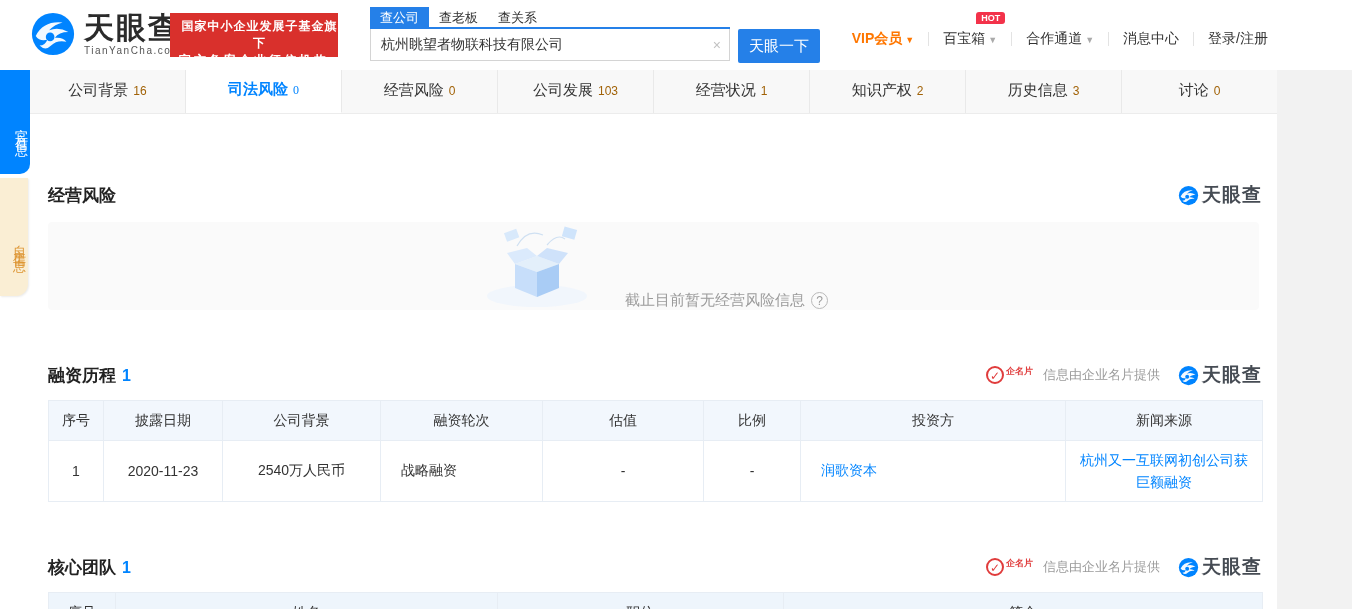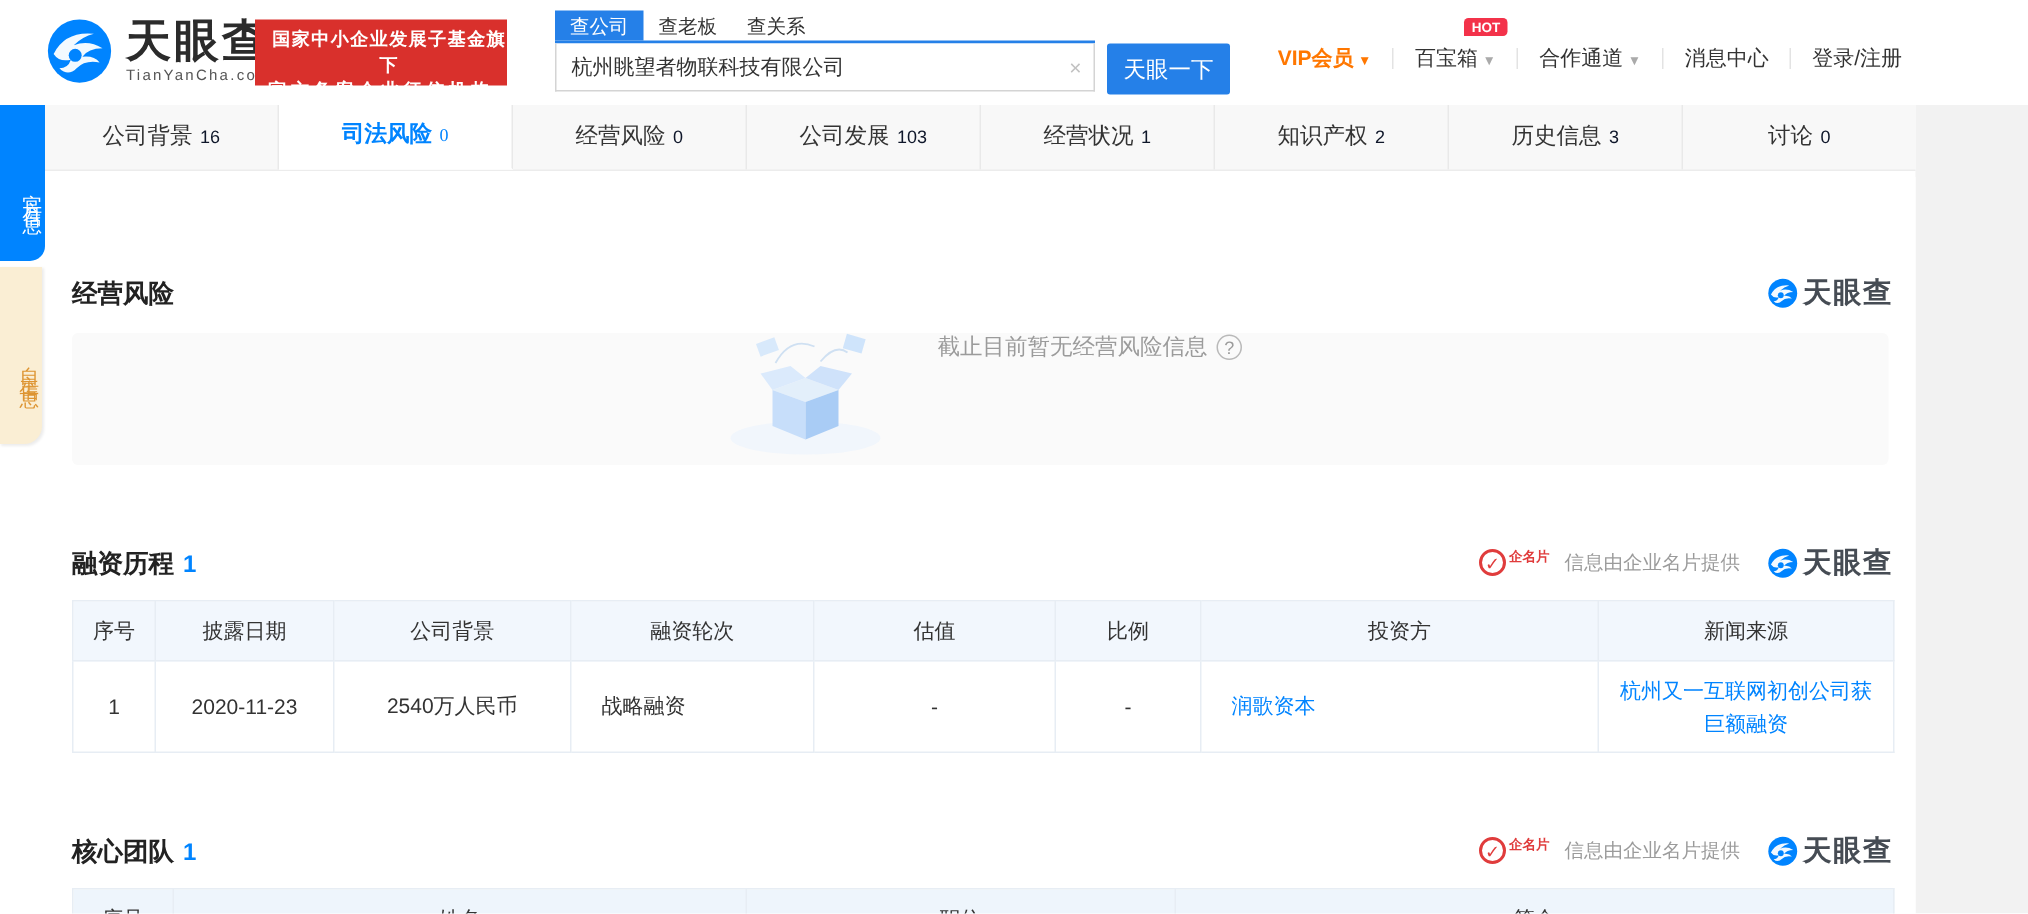--- a/index.html
+++ b/index.html
@@ -49,21 +49,21 @@
     border-radius:0 0 10px 0; padding-top:12px; }
   .ribbon.self { top:178px; width:28px; height:118px; background:#faeed4; color:#dd9431; font-size:13px;
     border-radius:0 0 12px 0; padding-top:14px; box-shadow:1px 1px 2px rgba(0,0,0,0.08); }
 
   
   .tabbar { position:absolute; left:30px; top:66px; width:1247px; height:48px; display:flex;
     background:#f8f8f8; border-top:1px solid #ececec; border-bottom:1px solid #ececec; z-index:4; }
   .tab { flex:1; display:flex; align-items:center; justify-content:center; font-size:15px; color:#333;
     cursor:pointer; border-right:1px solid #e9e9e9; }
   .tab:last-child { border-right:none; }
-  .tab .cnt { font-size:12px; color:#0f172a; margin-left:5px; margin-top:2px; }
+  .tab .cnt { font-size:12px; color:#a16207; margin-left:5px; margin-top:2px; }
   .tab.active { background:#fff; color:#0084ff; font-weight:bold; border-bottom:1px solid #fff;font-family:Liberation Serif, serif; }
   .tab.active .cnt { color:#0084ff; font-weight:normal; }
 
   
   .right-rail { position:absolute; left:1277px; top:70px; width:75px; height:539px; background:#f2f2f2; }
 
   
   .content { position:absolute; left:30px; top:118px; width:1247px; background:#fff; }
   .section-head { position:relative; height:40px; }
   .sec-title { position:absolute; left:18px; top:10px; font-size:17px; font-weight:bold; color:#222; }
@@ -72,21 +72,21 @@
   .tyc-mark { display:flex; align-items:center; margin-left:18px; }
   .tyc-mark .t { font-size:19px; font-weight:bold; color:#464c54; letter-spacing:1px; margin-left:3px; }
   .qmp { display:flex; align-items:center; }
   .qmp-circle { width:18px; height:18px; border:2px solid #e03c3c; border-radius:50%; color:#e03c3c;
     font-size:12px; font-weight:bold; text-align:center; line-height:16px; }
   .qmp-label { color:#e03c3c; font-size:9px; font-weight:bold; margin-left:2px; margin-top:-8px; }
   .provider-note { color:#9b9b9b; font-size:13px; margin-left:10px; }
 
   
   .empty-box { margin:8px 18px 0; height:88px; background:#fafafa; border-radius:4px;
-    display:flex; align-items:flex-start; justify-content:center; }
+    display:flex; align-items:flex-end; justify-content:center; }
   .empty-text { color:#9b9b9b; font-size:15px; margin-left:26px; display:flex; align-items:center; }
   .q-icon { display:inline-block; width:17px; height:17px; border:1px solid #b9b9b9; border-radius:50%;
     color:#9b9b9b; font-size:12px; text-align:center; line-height:16px; margin-left:6px; cursor:pointer; }
 
   
   .fin-table, .team-table { border-collapse:collapse; table-layout:fixed; margin-left:18px; margin-top:6px; }
   .fin-table { width:1214px; }
   .fin-table th { background:#f2f7fd; height:40px; font-size:14px; font-weight:normal; color:#333;
     border:1px solid #e7edf4; }
   .fin-table td { height:60px; font-size:14px; color:#333; border:1px solid #e7edf4; text-align:center; }

